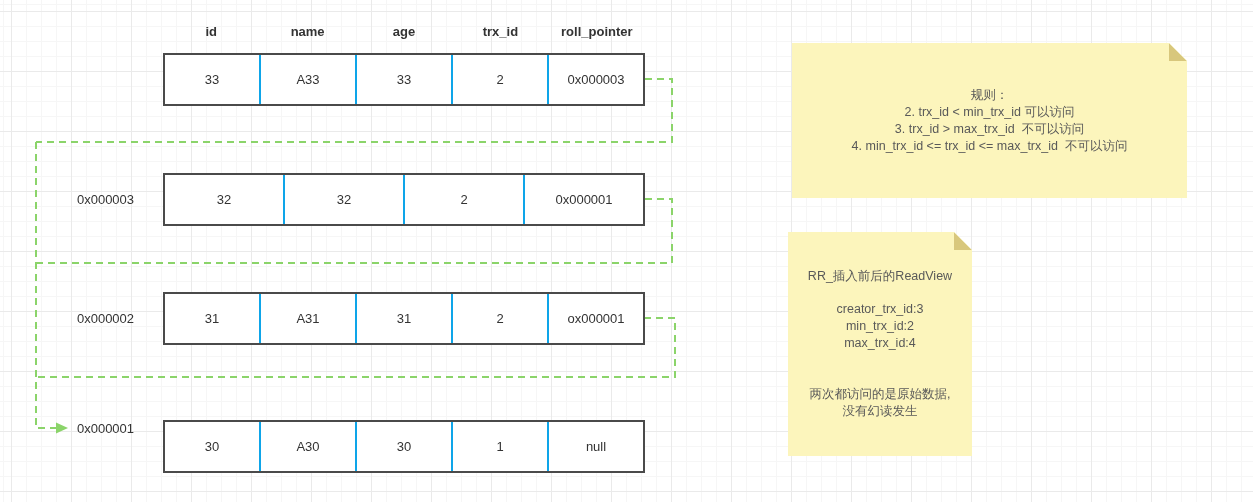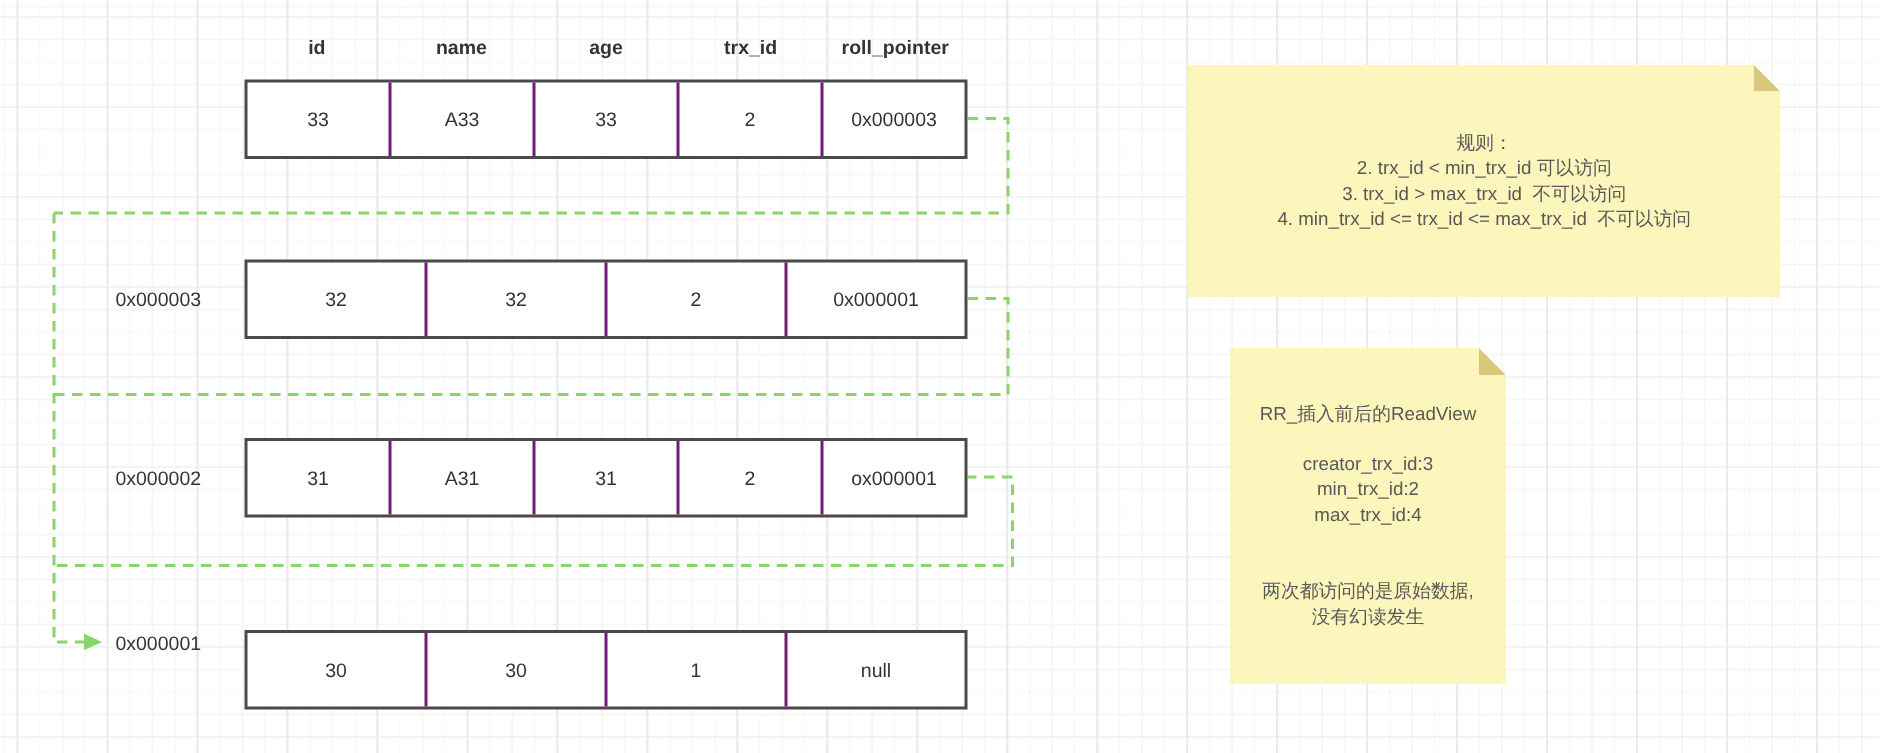--- a/index.html
+++ b/index.html
@@ -24,35 +24,35 @@
   .header-row{position:absolute;left:163px;top:24px;width:482px;display:flex;}
   .hcell{flex:1;text-align:center;font-weight:bold;font-size:13px;color:#333;}
 
   .vrow{
     position:absolute;left:163px;width:482px;height:53px;
     background:#fff;border:2px solid #4a4a4a;box-sizing:border-box;
     display:flex;
   }
   .cell{
     flex:1;display:flex;align-items:center;justify-content:center;
-    border-right:2px solid #701a75;font-size:13px;color:#333;
+    border-right:2px solid #0ea5e9;font-size:13px;color:#333;
   }
   .cell:last-child{border-right:none;}
 
   .rowlabel{
     position:absolute;left:58px;width:95px;text-align:center;
     font-size:13px;color:#333;
   }
 
   .note{
     position:absolute;background:#fcf5bc;
     clip-path:polygon(0 0, calc(100% - 18px) 0, 100% 18px, 100% 100%, 0 100%);
   }
   .note1{left:792px;top:43px;width:395px;height:155px;}
-  .note2{left:820px;top:232px;width:184px;height:224px;}
+  .note2{left:788px;top:232px;width:184px;height:224px;}
   .fold{
     position:absolute;top:0;right:0;width:18px;height:18px;
     background:#d8c77c;clip-path:polygon(0 0, 100% 100%, 0 100%);
   }
   .note-inner{
     position:absolute;left:0;top:0;width:100%;height:100%;
     display:flex;flex-direction:column;align-items:center;justify-content:center;
     font-size:12.5px;color:#595959;line-height:17px;text-align:center;
   }
   .nline{white-space:pre;}
@@ -98,20 +98,21 @@
   <div class="vrow" style="top:292px">
       <div class="cell">31</div>
       <div class="cell">A31</div>
       <div class="cell">31</div>
       <div class="cell">2</div>
       <div class="cell">ox000001</div>
     </div>
 
   <div class="vrow" style="top:420px">
       <div class="cell">30</div>
+      <div class="cell">A30</div>
       <div class="cell">30</div>
       <div class="cell">1</div>
       <div class="cell">null</div>
     </div>
 
   <div class="rowlabel" style="top:192px">0x000003</div>
   <div class="rowlabel" style="top:311px">0x000002</div>
   <div class="rowlabel" style="top:421px">0x000001</div>
 
   <div class="note note1">

